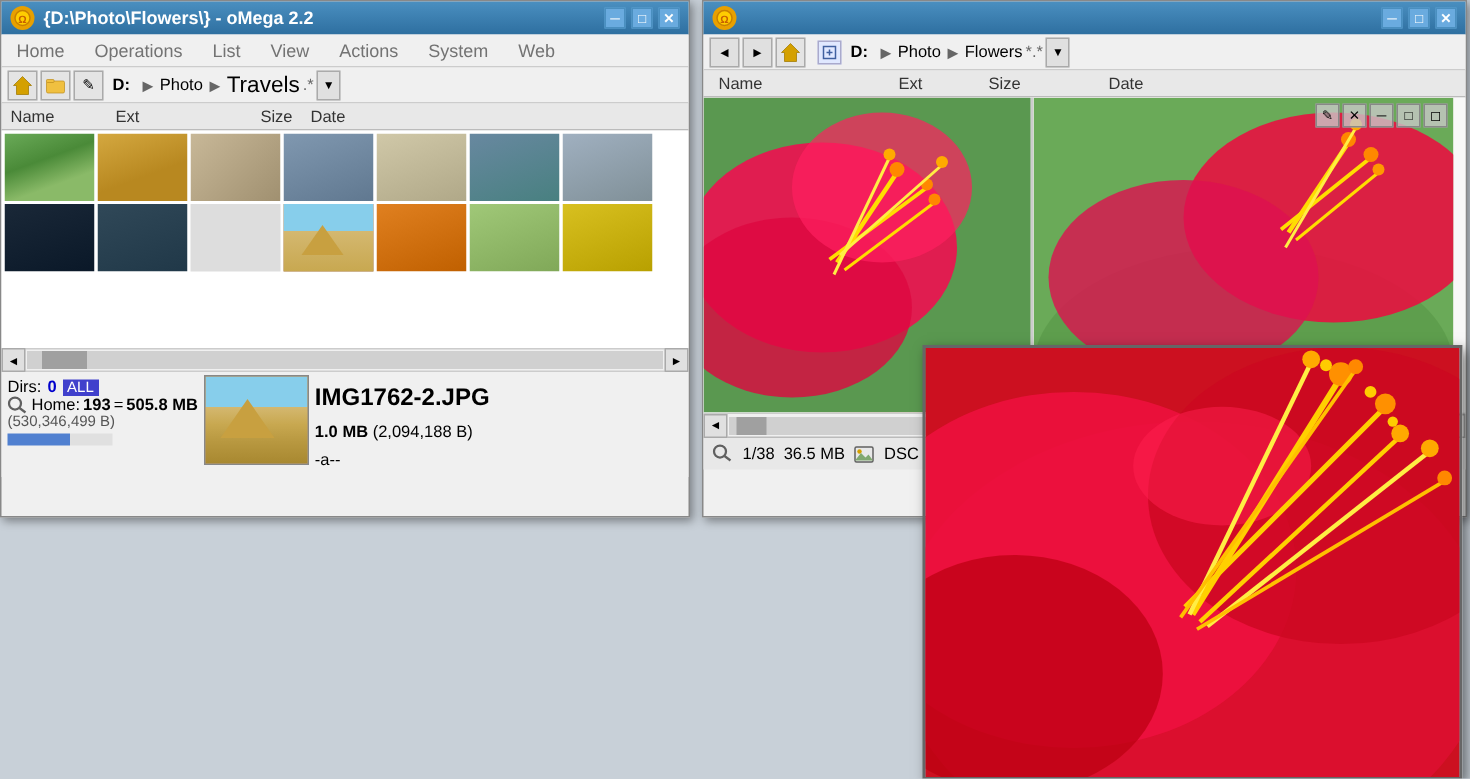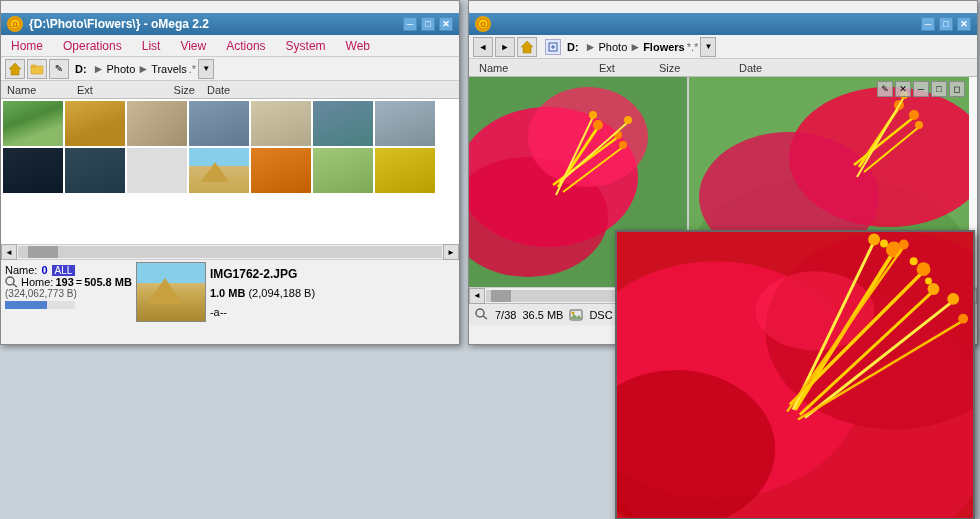--- a/index.html
+++ b/index.html
@@ -27,21 +27,20 @@
     .title-bar {
       background: linear-gradient(to bottom, #4a8fc0, #2e6fa0);
       color: white;
       height: 22px;
       display: flex;
       align-items: center;
       padding: 0 6px;
       font-size: 12px;
       font-weight: bold;
       justify-content: space-between;
-      margin-top: 12px;
     }
     .title-bar-left {
       display: flex;
       align-items: center;
       gap: 6px;
     }
     .title-icon {
       width: 16px; height: 16px;
       background: #e8a000;
       border-radius: 50%;
@@ -65,21 +64,21 @@
     .menu-bar {
       background: #f0f0f0;
       height: 22px;
       display: flex;
       align-items: center;
       border-bottom: 1px solid #ccc;
     }
     .menu-item {
       padding: 2px 10px;
       cursor: pointer;
-      color: #be185d;
+      color: #737373;
       font-size: 12px;
     }
 
     
     .toolbar {
       height: 24px;
       background: #f0f0f0;
       display: flex;
       align-items: center;
       padding: 0 4px;
@@ -390,21 +389,21 @@
       <svg width="14" height="14" viewBox="0 0 14 14">
         <rect x="1" y="4" width="12" height="8" rx="1" fill="#f0c040" stroke="#c09020" stroke-width="0.5"></rect>
         <rect x="1" y="3" width="5" height="2" rx="0.5" fill="#f0c040" stroke="#c09020" stroke-width="0.5"></rect>
       </svg>
     </div>
     <div class="tb-btn">✎</div>
     <div style="padding: 0 4px; font-size: 11px; font-weight: bold;">D:</div>
     <div class="addr-sep">►</div>
     <div style="font-size: 11px;">Photo</div>
     <div class="addr-sep">►</div>
-    <div style="font-size: 11px;">Travels</div>
+    <div style="font-size: 15px;">Travels</div>
     <div style="font-size: 11px; color:#666;">.*</div>
     <div class="addr-arrow">▼</div>
   </div>
 
   <div class="col-header">
     <span class="col-name">Name</span>
     <span class="col-ext">Ext</span>
     <span class="col-size">Size</span>
     <span class="col-date">Date</span>
   </div>
@@ -465,46 +464,46 @@
     <div class="scroll-btn">◄</div>
     <div class="scroll-track">
       <div class="scroll-thumb-h"></div>
     </div>
     <div class="scroll-btn">►</div>
   </div>
 
   <div class="status-area">
     <div style="flex:0 0 auto; display:flex; flex-direction:column; justify-content:flex-start; font-size:11px; padding-top:2px; min-width:90px;">
       <div style="display:flex; gap:4px; align-items:center;">
-        <span>Name:</span>
+        <span>Dirs:</span>
         <span class="status-bold" style="color:#0000cc;">0</span>
         <span style="background:#4040cc;color:white;padding:0 3px;font-size:10px;">ALL</span>
       </div>
       <div style="display:flex; align-items:center; gap:2px;">
         <svg width="14" height="12" viewBox="0 0 14 12">
           <circle cx="5" cy="5" r="4" fill="none" stroke="#606060" stroke-width="1.5"></circle>
           <line x1="8" y1="8" x2="12" y2="11" stroke="#606060" stroke-width="1.5"></line>
         </svg>
         <span>Home:</span>
         <span class="status-bold">193</span>
         <span>= </span>
           <span class="status-bold">505.8 MB</span>
       </div>
-      <div style="font-size:10px;color:#555;">(324,062,773 B)</div>
+      <div style="font-size:10px;color:#555;">(530,346,499 B)</div>
       <div style="margin-top:2px; width:70px; height:8px; background:linear-gradient(to right, #5080d0 0%, #5080d0 60%, #e0e0e0 60%);"></div>
     </div>
 
     <div class="preview-thumb">
       <div style="width:100%;height:100%;background:linear-gradient(180deg,#87ceeb 0%,#87ceeb 35%,#d4b870 35%,#c8a850 55%,#b89840 75%,#a88830 100%);position:relative;">
         <div style="position:absolute;bottom:30%;left:15%;width:0;height:0;border-left:18px solid transparent;border-right:18px solid transparent;border-bottom:26px solid #c8a040;"></div>
       </div>
     </div>
 
     <div class="file-info">
-      <div class="status-bold" style="font-size:12px;">IMG1762-2.JPG</div>
+      <div class="status-bold" style="font-size:16px;">IMG1762-2.JPG</div>
       <div>
         <span class="status-bold">1.0 MB</span>
         <span>(2,094,188 B)</span>
       </div>
       <div>-a--</div>
     </div>
   </div>
 </div>
 
 <div class="photo-panel">
@@ -538,21 +537,21 @@
       <svg width="10" height="10" viewBox="0 0 10 10">
           <rect x="1" y="1" width="8" height="8" fill="none" stroke="#4060a0" stroke-width="1"></rect>
           <line x1="3" y1="5" x2="7" y2="5" stroke="#4060a0" stroke-width="1"></line>
           <line x1="5" y1="3" x2="5" y2="7" stroke="#4060a0" stroke-width="1"></line>
         </svg>
     </div>
     <div style="font-size:11px; font-weight:bold; padding: 0 4px;">D:</div>
     <div class="addr-sep">►</div>
     <div style="font-size:11px;">Photo</div>
     <div class="addr-sep">►</div>
-    <div style="font-size:11px; font-weight:bold;">Flowers</div>
+    <div style="font-size:11px; font-weight:normal;">Flowers</div>
     <div style="font-size:11px; color:#666;">*.*</div>
     <div class="addr-arrow">▼</div>
   </div>
 
   <div class="photo-col-header">
     <span style="width:120px;">Name</span>
     <span style="width:60px;">Ext</span>
     <span style="width:80px;">Size</span>
     <span style="width:120px;">Date</span>
   </div>
@@ -619,21 +618,21 @@
       <div style="width:20px;height:100%;background:#a0a0a0;position:absolute;left:5px;"></div>
     </div>
     <div class="scroll-btn">►</div>
   </div>
 
   <div class="photo-status-bar">
     <svg width="14" height="14" viewBox="0 0 14 14">
       <circle cx="5" cy="5" r="4" fill="none" stroke="#606060" stroke-width="1.5"></circle>
       <line x1="8" y1="8" x2="12" y2="11" stroke="#606060" stroke-width="1.5"></line>
     </svg>
-    <span>7/38</span>
+    <span>1/38</span>
     <span>36.5 MB</span>
     <svg width="14" height="12" viewBox="0 0 14 12">
       <rect x="1" y="1" width="12" height="10" rx="1" fill="none" stroke="#606060" stroke-width="1"></rect>
       <circle cx="4" cy="4" r="1.5" fill="#d4a000"></circle>
       <polygon points="1,10 5,5 8,8 10,6 13,10" fill="#80a870" stroke="none"></polygon>
     </svg>
     <span>DSC</span>
   </div>
 </div>
 

